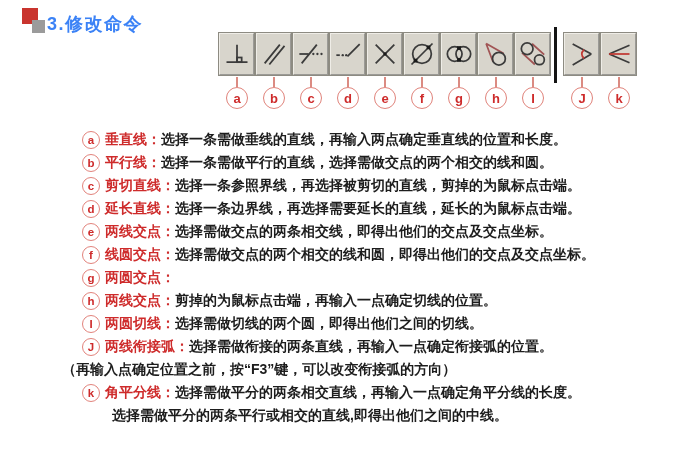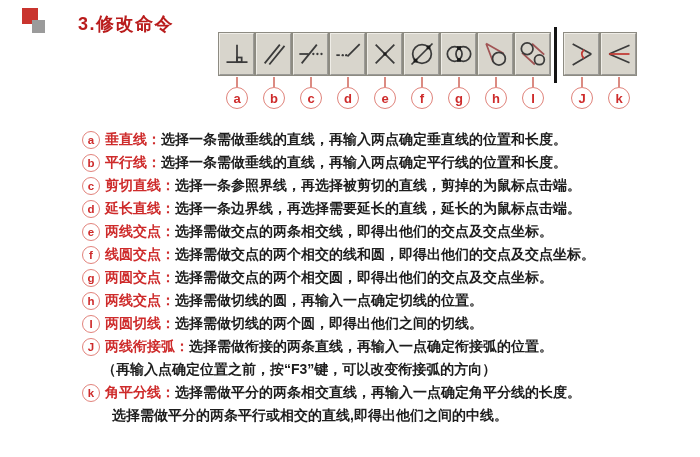--- a/index.html
+++ b/index.html
@@ -3,42 +3,42 @@
 <meta charset="utf-8">
 <style>
   html,body{margin:0;padding:0;}
   body{
     width:700px;height:457px;background:#ffffff;overflow:hidden;position:relative;
     font-family:"Liberation Sans","DejaVu Sans",sans-serif;
   }
   
   .sq-red{position:absolute;left:22px;top:8px;width:16px;height:16px;background:#c9342e;}
   .sq-gray{position:absolute;left:32px;top:20px;width:13px;height:13px;background:#9b9b9b;}
-  .title-text{position:absolute;left:47px;top:12px;font-size:18px;font-weight:bold;color:#b91c1c;letter-spacing:1.5px;margin-left:31px;}
+  .title-text{position:absolute;left:47px;top:12px;font-size:18px;font-weight:bold;color:#3b82f6;letter-spacing:1.5px;}
   
   .tb-group{position:absolute;top:32px;display:flex;}
   .tb-group.g1{left:218px;}
   .tb-group.g2{left:563px;}
   .tb{
     box-sizing:border-box;width:37px;height:44px;margin:0;padding:0;
     background:#d8d5cc;border:2px outset #efede7;outline:1px solid #8d8b82;outline-offset:-1px;
     display:flex;align-items:center;justify-content:center;cursor:pointer;
   }
   .tb svg{display:block;}
   .tb-sep{position:absolute;left:554px;top:27px;width:3px;height:56px;background:#141414;}
   .conn{position:absolute;top:77px;width:2px;height:10px;background:#db8b82;}
   .lc{
     position:absolute;top:87px;width:20px;height:20px;border-radius:50%;
     border:1px solid #e0837b;background:#ffffff;color:#ce2b2b;
     font-size:13px;font-weight:bold;display:flex;align-items:center;justify-content:center;
   }
   
   .list{position:absolute;left:0;top:128px;width:700px;}
   .row{height:23px;display:flex;align-items:center;padding-left:82px;white-space:nowrap;}
-  .row.paren{padding-left:102px;}
+  .row.paren{padding-left:62px;}
   .row.mid{padding-left:113px;}
   .row.cont{padding-left:112px;}
   .badge{
     box-sizing:border-box;width:18px;height:18px;border-radius:50%;border:1px solid #e2837c;
     color:#ce2b2b;font-size:11.5px;font-weight:bold;flex:0 0 18px;
     display:flex;align-items:center;justify-content:center;margin-right:5px;
   }
   .term{color:#ce2b2b;font-weight:bold;font-size:14px;text-align:center;}
   .desc{color:#1d1d1d;font-weight:600;font-size:14px;}
 </style>
@@ -160,21 +160,21 @@
 
 <div class="list">
   <div class="row">
     <span class="badge">a</span>
     <span class="term">垂直线：</span>
     <span class="desc">选择一条需做垂线的直线，再输入两点确定垂直线的位置和长度。</span>
   </div>
   <div class="row">
     <span class="badge">b</span>
     <span class="term">平行线：</span>
-    <span class="desc">选择一条需做垂线的直线，再输入两点确定平行线的位置和长度。</span>
+    <span class="desc">选择一条需做平行的直线，选择需做交点的两个相交的线和圆。</span>
   </div>
   <div class="row">
     <span class="badge">c</span>
     <span class="term">剪切直线：</span>
     <span class="desc">选择一条参照界线，再选择被剪切的直线，剪掉的为鼠标点击端。</span>
   </div>
   <div class="row">
     <span class="badge">d</span>
     <span class="term">延长直线：</span>
     <span class="desc">选择一条边界线，再选择需要延长的直线，延长的为鼠标点击端。</span>
@@ -185,26 +185,25 @@
     <span class="desc">选择需做交点的两条相交线，即得出他们的交点及交点坐标。</span>
   </div>
   <div class="row">
     <span class="badge">f</span>
     <span class="term">线圆交点：</span>
     <span class="desc">选择需做交点的两个相交的线和圆，即得出他们的交点及交点坐标。</span>
   </div>
   <div class="row">
     <span class="badge">g</span>
     <span class="term">两圆交点：</span>
-    <span class="desc">选择需做交点的两个相交圆，即得出他们的交点及交点坐标。</span>
   </div>
   <div class="row">
     <span class="badge">h</span>
     <span class="term">两线交点：</span>
-    <span class="desc">选择需做切线的圆，再输入一点确定切线的位置。</span>
+    <span class="desc">剪掉的为鼠标点击端，再输入一点确定切线的位置。</span>
   </div>
   <div class="row">
     <span class="badge">I</span>
     <span class="term">两圆切线：</span>
     <span class="desc">选择需做切线的两个圆，即得出他们之间的切线。</span>
   </div>
   <div class="row">
     <span class="badge">J</span>
     <span class="term">两线衔接弧：</span>
     <span class="desc">选择需做衔接的两条直线，再输入一点确定衔接弧的位置。</span>

